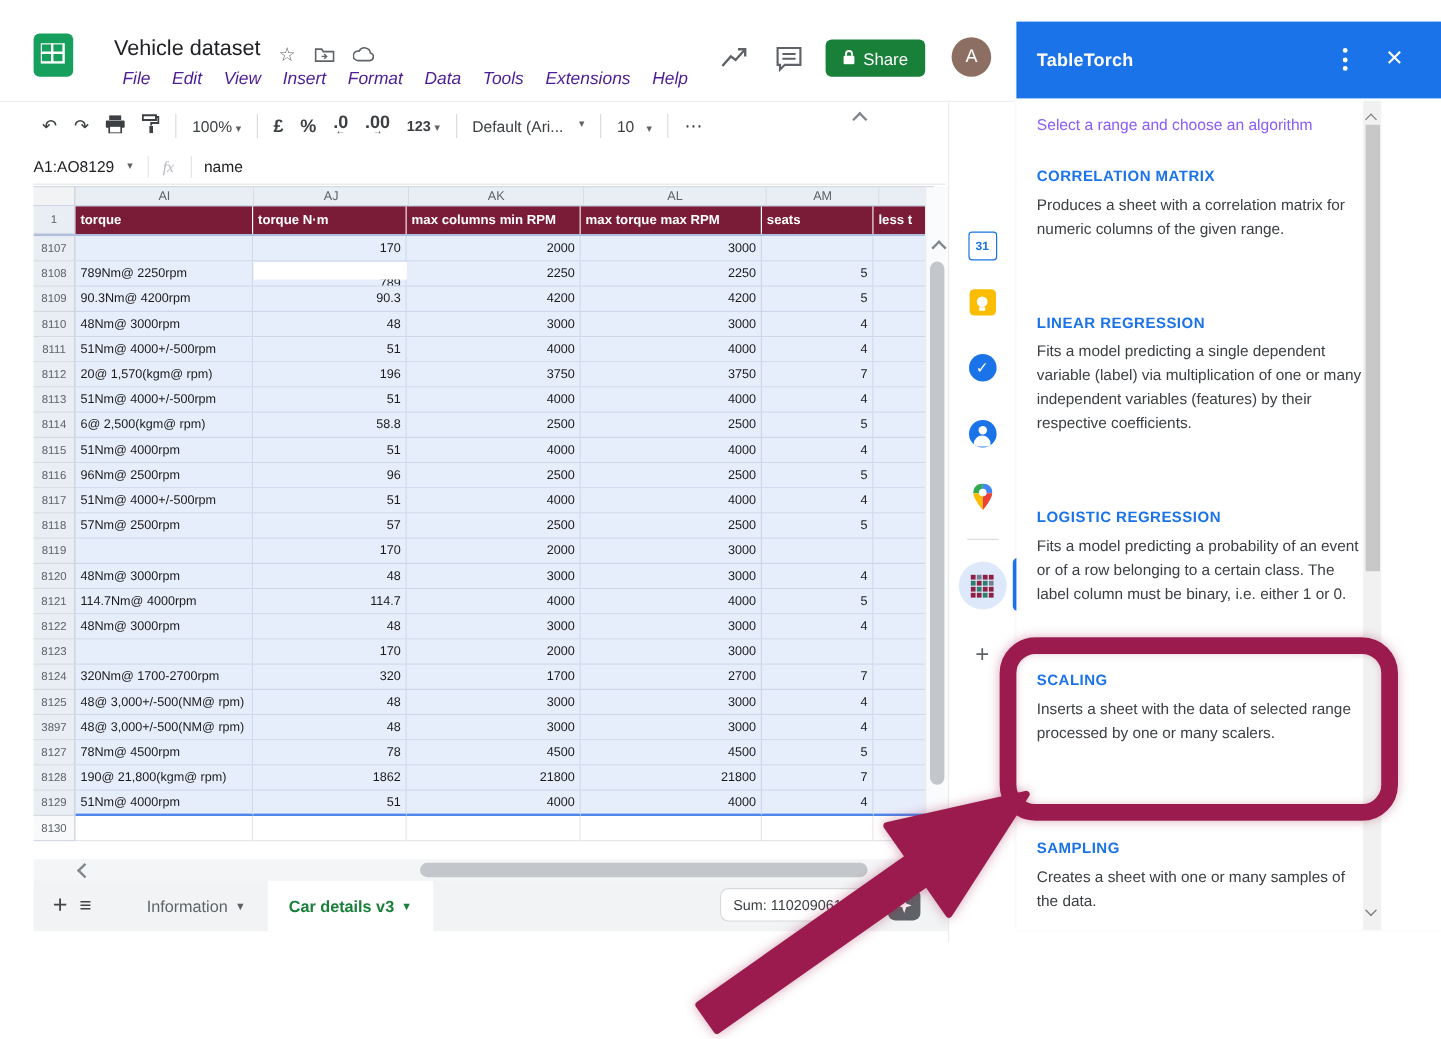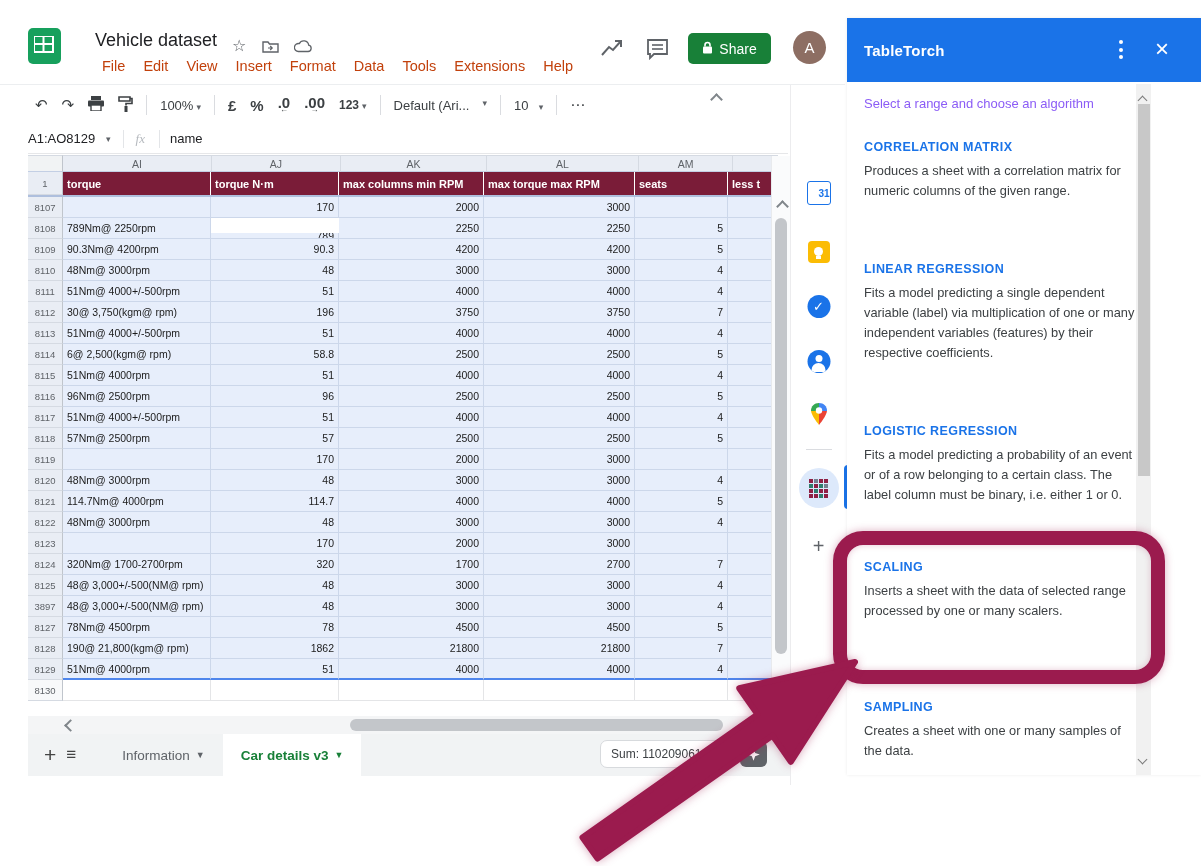--- a/index.html
+++ b/index.html
@@ -7,21 +7,21 @@
           font-family:"Liberation Sans","DejaVu Sans",sans-serif;color:#202124;}
   .abs{position:absolute;}
   .nosel{user-select:none;}
 
   
   #logo{left:28px;top:28px;width:33px;height:36px;background:#17a05d;border-radius:5px;}
   #logo svg{position:absolute;left:6px;top:8px;}
   #doc-title{left:95px;top:30px;font-size:18px;font-weight:500;color:#202124;}
   .title-icon{top:36px;color:#5f6368;font-size:16px;}
   #menubar{left:93px;top:56px;display:flex;gap:0;}
-  #menubar span{font-size:14.5px;color:#c2410c;padding:2px 9px;border-radius:4px;}
+  #menubar span{font-size:14.5px;color:#4c1d95;padding:2px 9px;border-radius:4px;font-style:italic;}
   #hdr-divider{left:0;top:84px;width:845px;height:1px;background:#eceef0;}
 
   #insights-icon{left:600px;top:38px;}
   #comment-icon{left:646px;top:38px;}
   #share-btn{left:688px;top:33px;width:83px;height:31px;background:#188038;border-radius:5px;
              display:flex;align-items:center;justify-content:center;gap:6px;color:#fff;font-size:14px;font-weight:500;}
   #avatar{left:793px;top:31px;width:33px;height:33px;border-radius:50%;background:#8d6e63;color:#fff;
           display:flex;align-items:center;justify-content:center;font-size:15px;}
 
   
@@ -293,21 +293,21 @@
         <div class="rownum">8111</div>
         <div class="dcell left" style="width: 148px; flex: 0 0 148px;">51Nm@ 4000+/-500rpm</div>
         <div class="dcell right" style="width: 128px; flex: 0 0 128px;">51</div>
         <div class="dcell right" style="width: 145px; flex: 0 0 145px;">4000</div>
         <div class="dcell right" style="width: 151px; flex: 0 0 151px;">4000</div>
         <div class="dcell right" style="width: 93px; flex: 0 0 93px;">4</div>
         <div class="dcell right" style="width: 44px; flex: 0 0 44px;"></div>
       </div>
       <div class="drow">
         <div class="rownum">8112</div>
-        <div class="dcell left" style="width: 148px; flex: 0 0 148px;">30@ 3,750(kgm@ rpm)</div>
+        <div class="dcell left" style="width: 148px; flex: 0 0 148px;">20@ 1,570(kgm@ rpm)</div>
         <div class="dcell right" style="width: 128px; flex: 0 0 128px;">196</div>
         <div class="dcell right" style="width: 145px; flex: 0 0 145px;">3750</div>
         <div class="dcell right" style="width: 151px; flex: 0 0 151px;">3750</div>
         <div class="dcell right" style="width: 93px; flex: 0 0 93px;">7</div>
         <div class="dcell right" style="width: 44px; flex: 0 0 44px;"></div>
       </div>
       <div class="drow">
         <div class="rownum">8113</div>
         <div class="dcell left" style="width: 148px; flex: 0 0 148px;">51Nm@ 4000+/-500rpm</div>
         <div class="dcell right" style="width: 128px; flex: 0 0 128px;">51</div>
@@ -495,21 +495,21 @@
         <span>Sum: 1102090611</span>
       </div>
     <div id="explore-btn">
       <svg width="15" height="15" viewBox="0 0 24 24">
           <path d="M12 2 L14.6 9.4 L22 12 L14.6 14.6 L12 22 L9.4 14.6 L2 12 L9.4 9.4 Z" fill="#fff"></path>
         </svg>
     </div>
   </div>
 
   <div id="iconstrip" class="abs">
-    <div class="strip-ic" style="top:96px;width:22px;height:22px;background:#fff;border:1.5px solid #1a73e8;border-radius:3px;display:flex;align-items:center;justify-content:flex-end;">
+    <div class="strip-ic" style="top:108px;width:22px;height:22px;background:#fff;border:1.5px solid #1a73e8;border-radius:3px;display:flex;align-items:center;justify-content:center;">
       <span style="color:#1a73e8;font-size:10px;font-weight:bold;">31</span>
     </div>
     <div class="strip-ic" style="top:156px;width:22px;height:22px;background:#fbbc04;border-radius:4px;display:flex;align-items:center;justify-content:center;">
       <span style="width:9px;height:9px;background:#fff;border-radius:50%;display:inline-block;position:relative;top:-1px;"></span>
       <span style="position:absolute;bottom:4px;left:8.5px;width:5px;height:3px;background:#fff;"></span>
     </div>
     <div class="strip-ic" style="top:210px;width:23px;height:23px;background:#1a73e8;border-radius:50%;display:flex;align-items:center;justify-content:center;color:#fff;font-size:13px;font-weight:bold;">✓</div>
     <div class="strip-ic" style="top:265px;width:23px;height:23px;background:#1a73e8;border-radius:50%;overflow:hidden;">
       <span style="position:absolute;left:8px;top:4.5px;width:7px;height:7px;background:#fff;border-radius:50%;"></span>
       <span style="position:absolute;left:4.5px;top:13px;width:14px;height:9px;background:#fff;border-radius:7px 7px 0 0;"></span>

